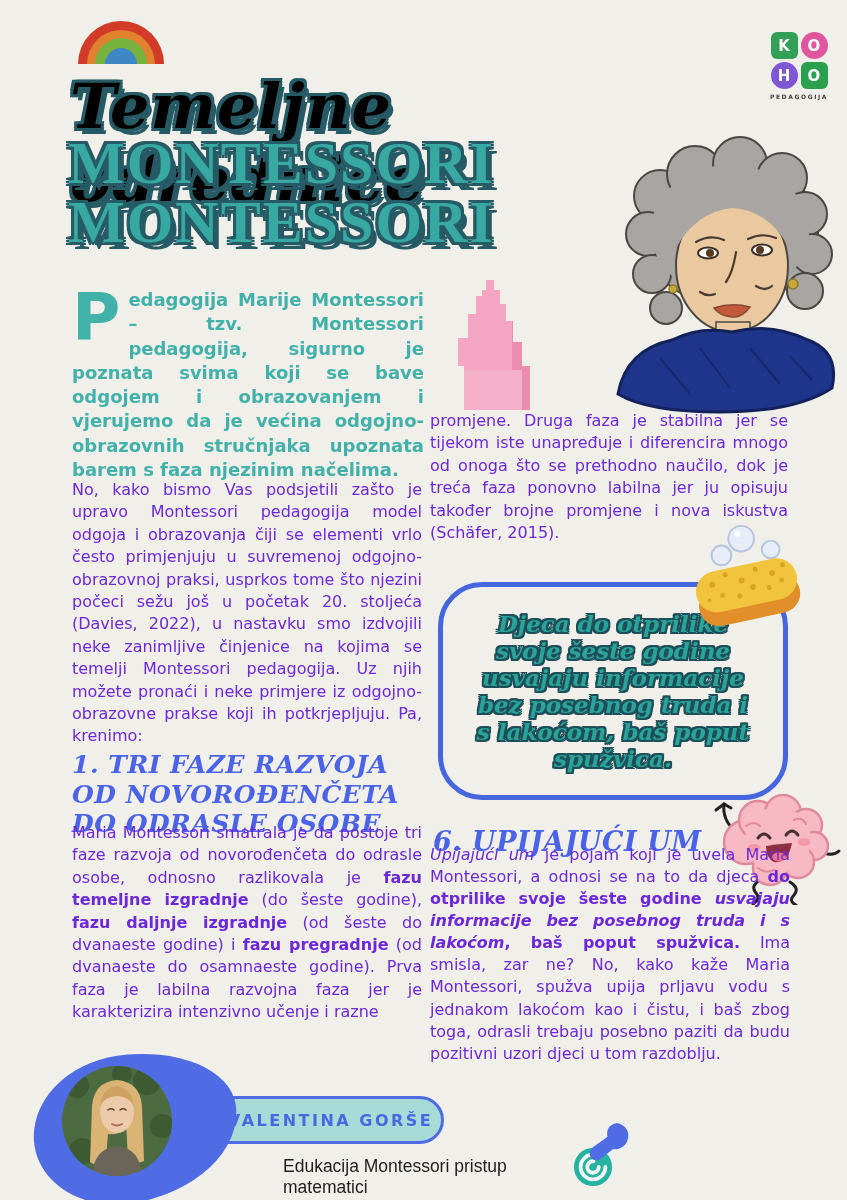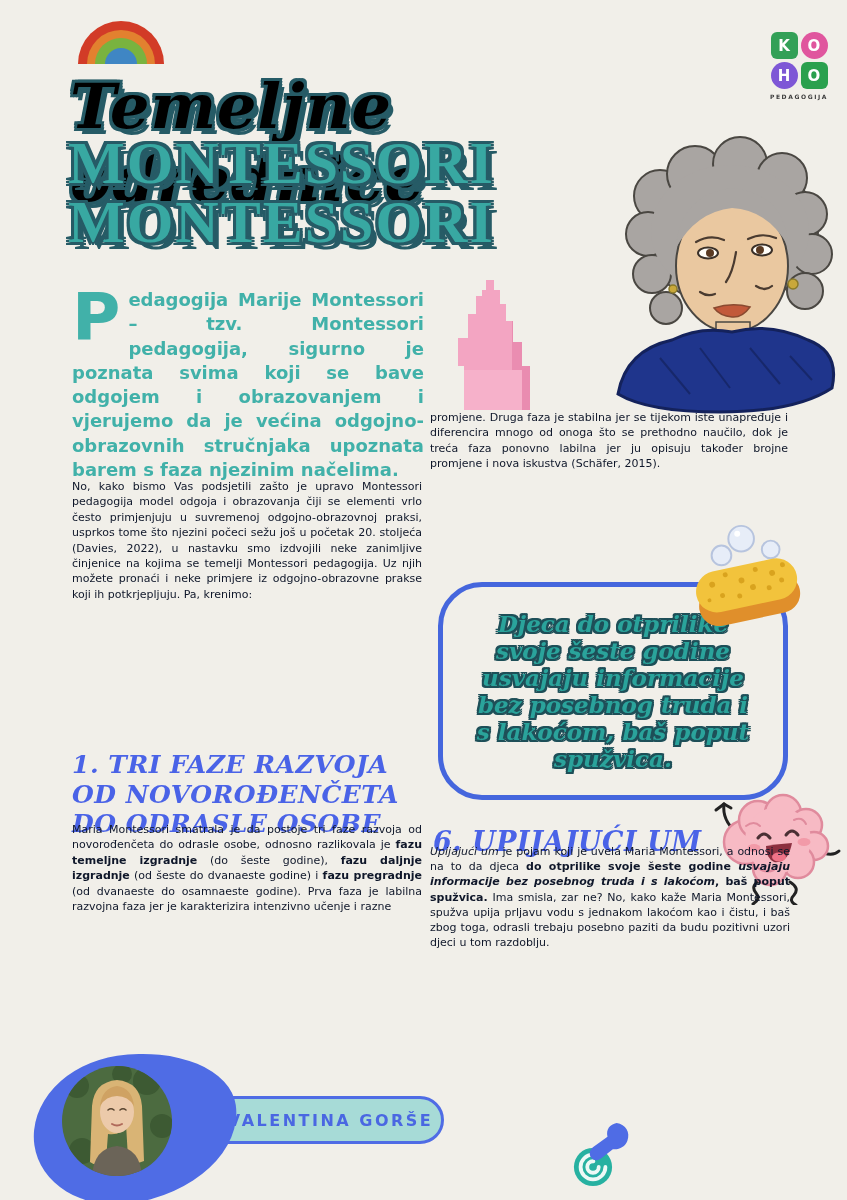--- a/index.html
+++ b/index.html
@@ -42,21 +42,21 @@
     font-family:Liberation Serif, serif; font-weight:bold;
     font-size:60px; line-height:0.98; color:#38a8a2; letter-spacing:2px;
     text-shadow:-3px -3px 0 #265b66, 3px -3px 0 #265b66, -3px 3px 0 #265b66,
                  3px 3px 0 #265b66, -3px 0 0 #265b66, 3px 0 0 #265b66,
                  0 -3px 0 #265b66, 0 3px 0 #265b66, 6px 7px 0 #265b66;
   }
 
   .portrait { left:600px; top:126px; width:245px; height:292px; }
 
   
-  .body-text { font-size:11px; line-height:1.4; text-align:justify; color:#0f172a; }
+  .body-text { font-size:16px; line-height:1.4; text-align:justify; color:#6d28d9; }
   .intro {
     left:72px; top:288px; width:352px;
     color:#41b1a9; font-weight:bold; font-size:18px; line-height:1.35; text-align:justify;
   }
   .dropcap {
     float:left; font-size:66px; line-height:0.78; font-weight:bold;
     color:#41b1a9; margin:4px 8px 0 0;
   }
   .left-p1 { left:72px; top:479px; width:350px; }
   .heading-blue {
@@ -289,20 +289,21 @@
       <path d="M38,40 Q40,22 55,20 Q70,22 72,40 Q66,30 55,30 Q44,30 38,40 Z" fill="#cfa263"></path>
       <g stroke="#5a4632" stroke-width="1.6" fill="none" stroke-linecap="round">
         <path d="M46,44 q3,-2.5 6,0"></path>
           <path d="M58,44 q3,-2.5 6,0"></path>
       </g>
       <path d="M50,58 q5,3 10,0" stroke="#b06a5a" stroke-width="2" fill="none" stroke-linecap="round"></path>
       <path d="M30,110 Q32,82 55,80 Q78,82 80,110 Z" fill="#6b6458"></path>
     </svg>
   </div>
 
+  <div class="abs footer-caption">Edukacija Montessori pristup matematici</div>
 
   <div class="abs target-icon">
     <svg viewBox="0 0 44 44" width="42" height="42">
       <circle cx="22" cy="22" r="20" fill="#27b1a1"></circle>
       <circle cx="22" cy="22" r="13" fill="none" stroke="#eef9f6" stroke-width="4" stroke-dasharray="66 16" stroke-linecap="round"></circle>
       <circle cx="22" cy="22" r="6" fill="none" stroke="#eef9f6" stroke-width="4" stroke-dasharray="28 10" stroke-linecap="round"></circle>
     </svg>
   </div>
   <div class="abs hand-icon">
     <svg viewBox="0 0 60 60" width="50" height="46">

